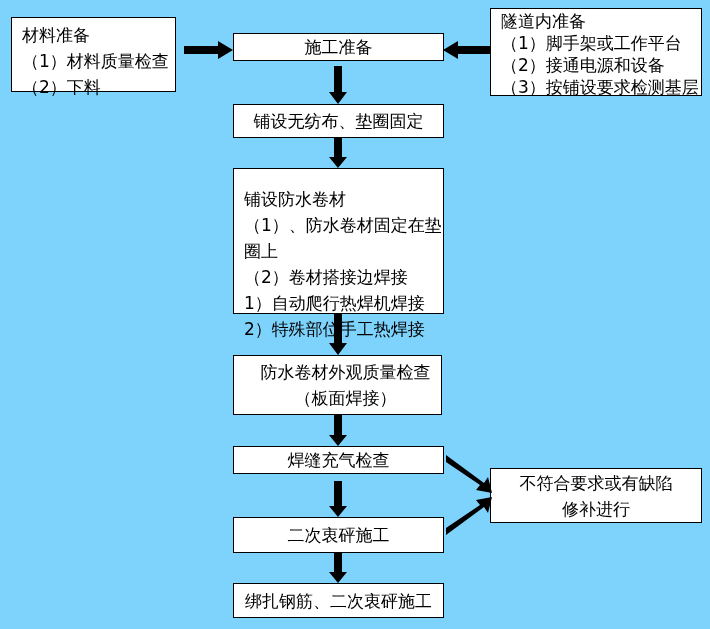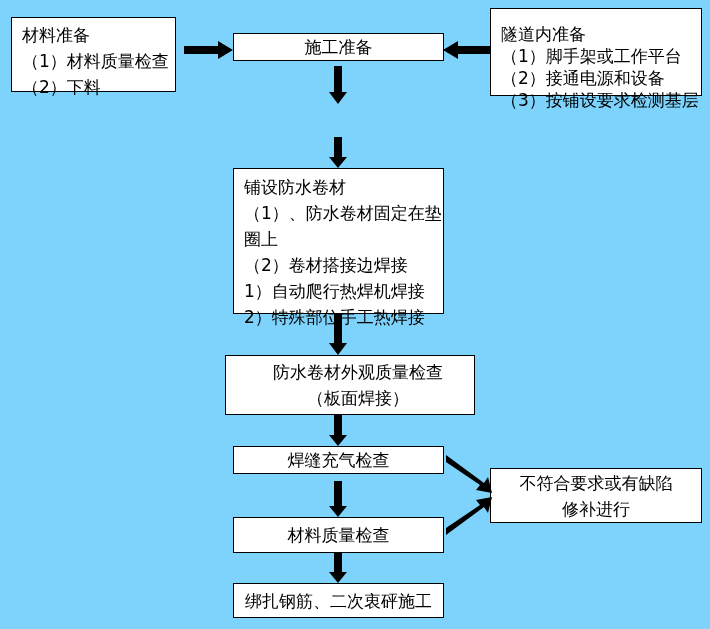--- a/index.html
+++ b/index.html
@@ -42,41 +42,42 @@
 </style>
 </head>
 <body>
 
 <div id="canvas">
 
   <div class="node left" style="left:11px; top:17px; width:165px; height:75px;">材料准备
 （1）材料质量检查
 （2）下料</div>
 
-  <div class="node left" style="left:490px; top:8px; width:212px; height:88px; line-height:22px; padding-top:14px;">隧道内准备
+  <div class="node left" style="left:490px; top:8px; width:212px; height:88px; line-height:22px; padding-top:1px;">隧道内准备
 （1）脚手架或工作平台
 （2）接通电源和设备
 （3）按铺设要求检测基层</div>
 
   <div class="node center" style="left:233px; top:33px; width:211px; height:28px;">施工准备</div>
 
+  <div class="node center" style="left:233px; top:104px; width:211px; height:34px;">铺设无纺布、垫圈固定</div>
 
-  <div class="node left" style="left:233px; top:168px; width:211px; height:146px; padding-top:5px;">铺设防水卷材
+  <div class="node left" style="left:233px; top:168px; width:211px; height:146px; padding-top:17px;">铺设防水卷材
 （1）、防水卷材固定在垫
 圈上
 （2）卷材搭接边焊接
 1）自动爬行热焊机焊接
 2）特殊部位手工热焊接</div>
 
-  <div class="node center" style="left:225px; top:355px; width:250px; height:60px;padding-left:16px;">防水卷材外观质量检查
+  <div class="node center" style="left:233px; top:355px; width:209px; height:60px;padding-left:16px;">防水卷材外观质量检查
 （板面焊接）</div>
 
   <div class="node center" style="left:233px; top:446px; width:211px; height:28px;">焊缝充气检查</div>
 
-  <div class="node center" style="left:233px; top:517px; width:211px; height:36px;">材料质量检查</div>
+  <div class="node center" style="left:233px; top:517px; width:211px; height:36px;">二次衷砰施工</div>
 
   <div class="node center" style="left:233px; top:583px; width:211px; height:35px;">绑扎钢筋、二次衷砰施工</div>
 
   <div class="node center" style="left:490px; top:468px; width:212px; height:55px;">不符合要求或有缺陷
 修补进行</div>
 
   <div class="arrow" style="left:184px; top:40px; width:50px; height:20px;">
     <svg width="50" height="20" viewBox="0 0 50 20">
       <path d="M0 6 H34 V1 L49 10 L34 19 V14 H0 Z" fill="#000"></path>
     </svg>

